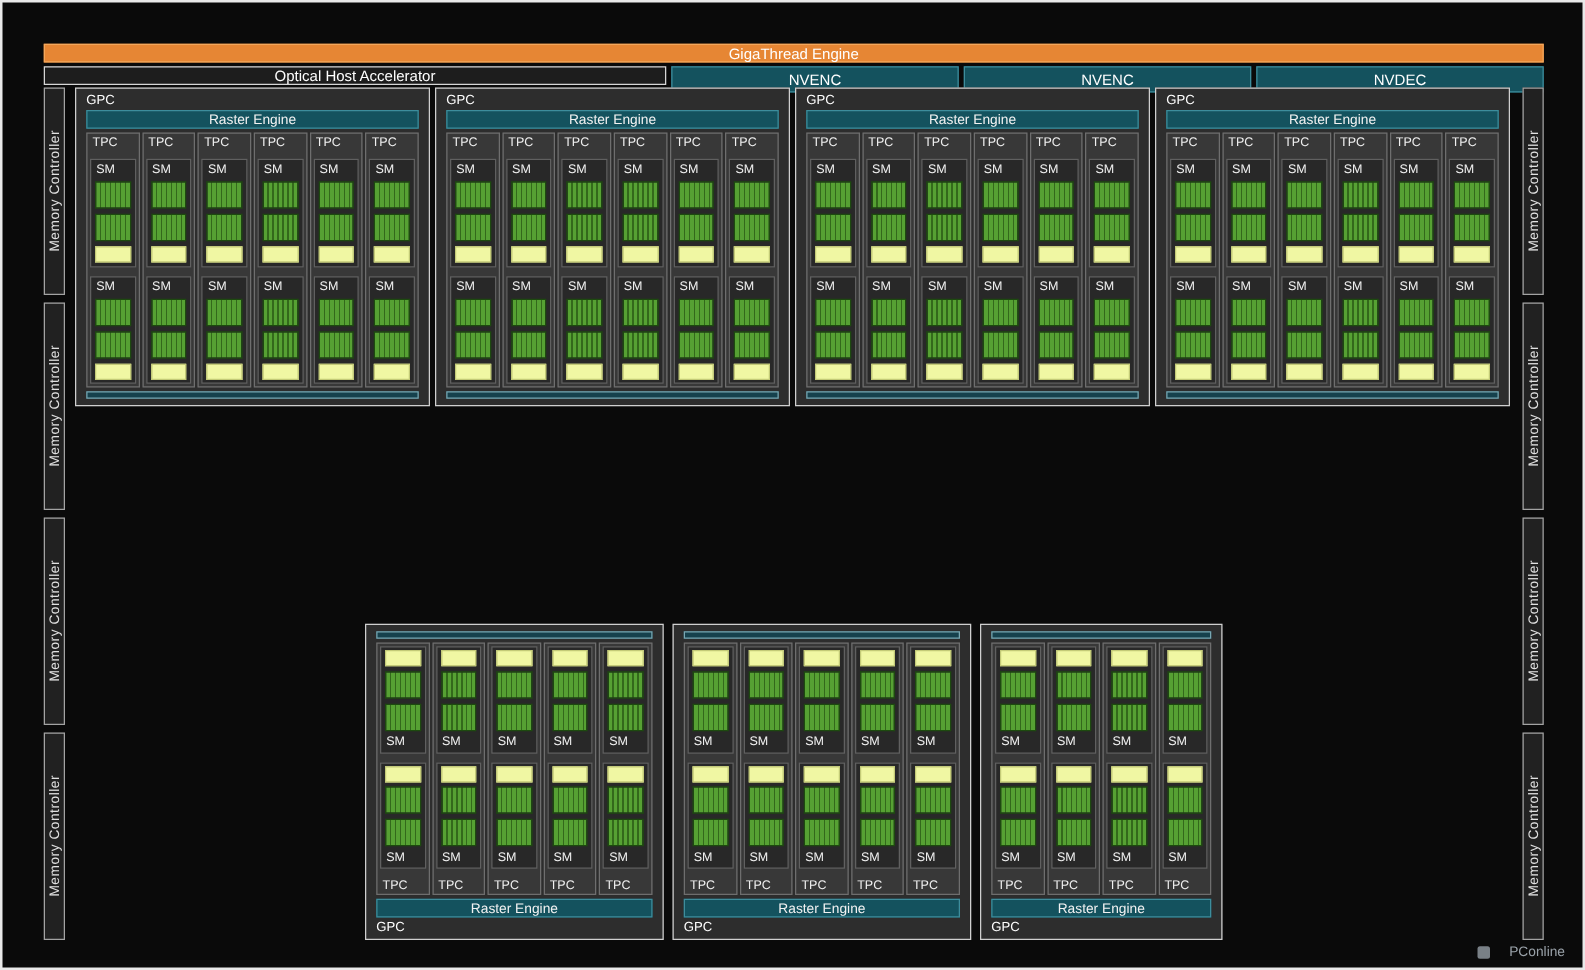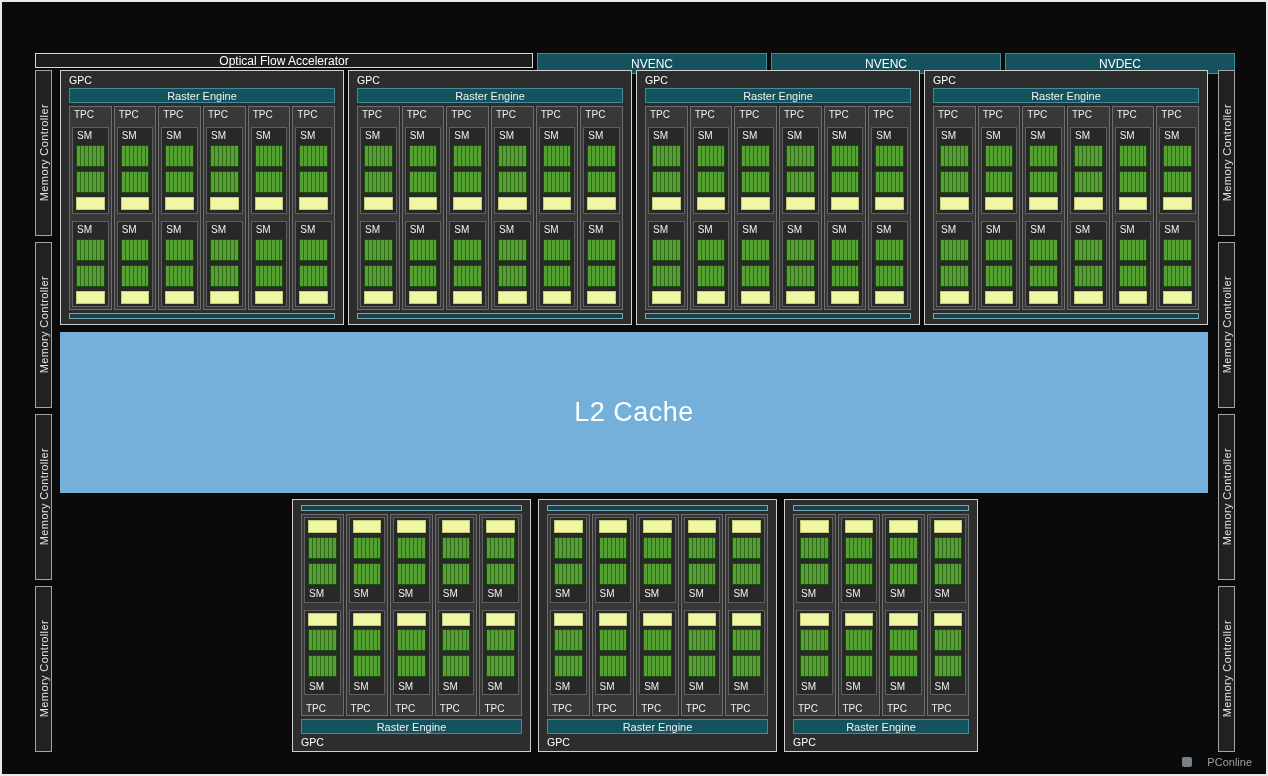--- a/index.html
+++ b/index.html
@@ -40,23 +40,26 @@
   .l2{position:absolute;left:58px;top:330px;width:1148px;height:161px;background:var(--l2_blue);display:flex;align-items:center;justify-content:center;font-size:27px;color:#fff;letter-spacing:.5px}
   .watermark{position:absolute;right:14px;bottom:6px;display:flex;align-items:center;gap:15px;color:#99a1a8;font-size:11px}
   .wm-icon{width:10px;height:10px;background:#8d959c;border-radius:2px;opacity:.85}
 </style>
 </head>
 <body>
 
 <div class="canvas">
 
 
+  <div class="hbar giga">
+    <span>GigaThread Engine</span>
+  </div>
 
   <div class="hbar ofa">
-    <span>Optical Flow Accelerator</span>
+    <span>Optical Host Accelerator</span>
   </div>
   <div class="hbar codec nvenc-left">
     <span>NVENC</span>
   </div>
   <div class="hbar codec nvenc-right">
     <span>NVENC</span>
   </div>
   <div class="hbar codec nvdec">
     <span>NVDEC</span>
   </div>
@@ -474,23 +477,20 @@
               <div class="bar-green"></div>
               <div class="bar-green"></div>
               <div class="bar-yellow"></div>
             </div>
           </div>
         </div>
         <div class="gpc-strip"></div>
       </div>
     </div>
 
-  <div class="l2">
-    <span>L2 Cache</span>
-  </div>
 
   <div id="gpc-bottom" class="gpc-row">
       <div class="gpc mirrored" style="width: 239px;">
         <div class="gpc-strip"></div>
         <div class="tpc-row">
           <div class="tpc">
             <div class="sm">
               <div class="bar-yellow"></div>
               <div class="bar-green"></div>
               <div class="bar-green"></div>

